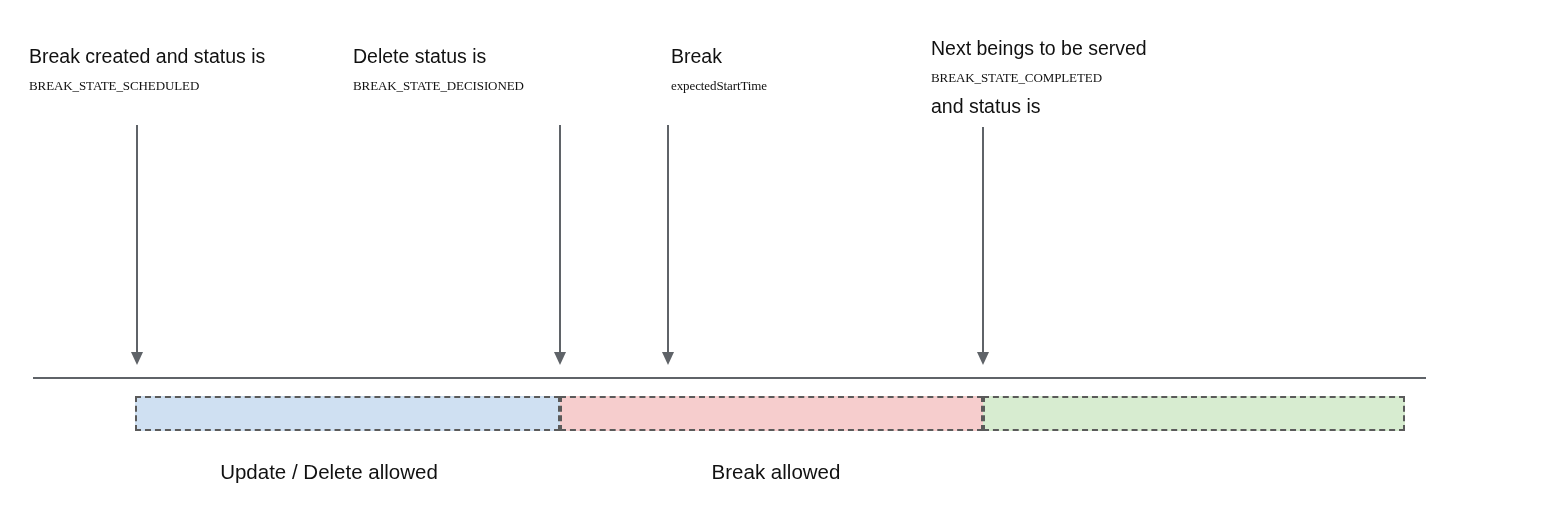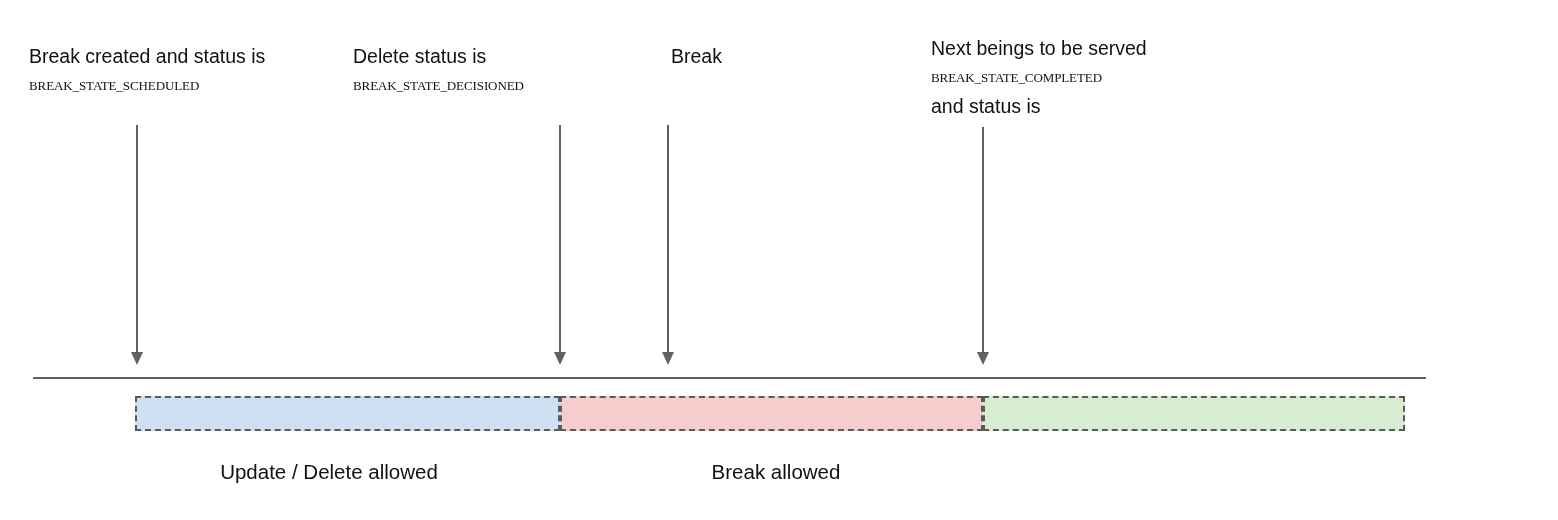--- a/index.html
+++ b/index.html
@@ -100,20 +100,21 @@
   <div class="annotation" id="ann-0" style="left: 29px; top: 42px;">
       <span class="ann-line plain">Break created and status is</span>
       <span class="ann-line mono">BREAK_STATE_SCHEDULED</span>
     </div>
   <div class="annotation" id="ann-1" style="left: 353px; top: 42px;">
       <span class="ann-line plain">Delete status is</span>
       <span class="ann-line mono">BREAK_STATE_DECISIONED</span>
     </div>
   <div class="annotation" id="ann-2" style="left: 671px; top: 42px;">
       <span class="ann-line plain">Break</span>
+      <span class="ann-line mono">expectedStartTime</span>
     </div>
   <div class="annotation" id="ann-3" style="left: 931px; top: 34px;">
       <span class="ann-line plain">Next beings to be served</span>
       <span class="ann-line mono">BREAK_STATE_COMPLETED</span>
       <span class="ann-line plain">and status is</span>
     </div>
 
   <div class="marker-arrow" id="arrow-0" style="left: 130px; top: 125px; height: 240px;">
     <div class="shaft" style="height: 229px;"></div>
     <div class="head" style="top: 227px;"></div>

